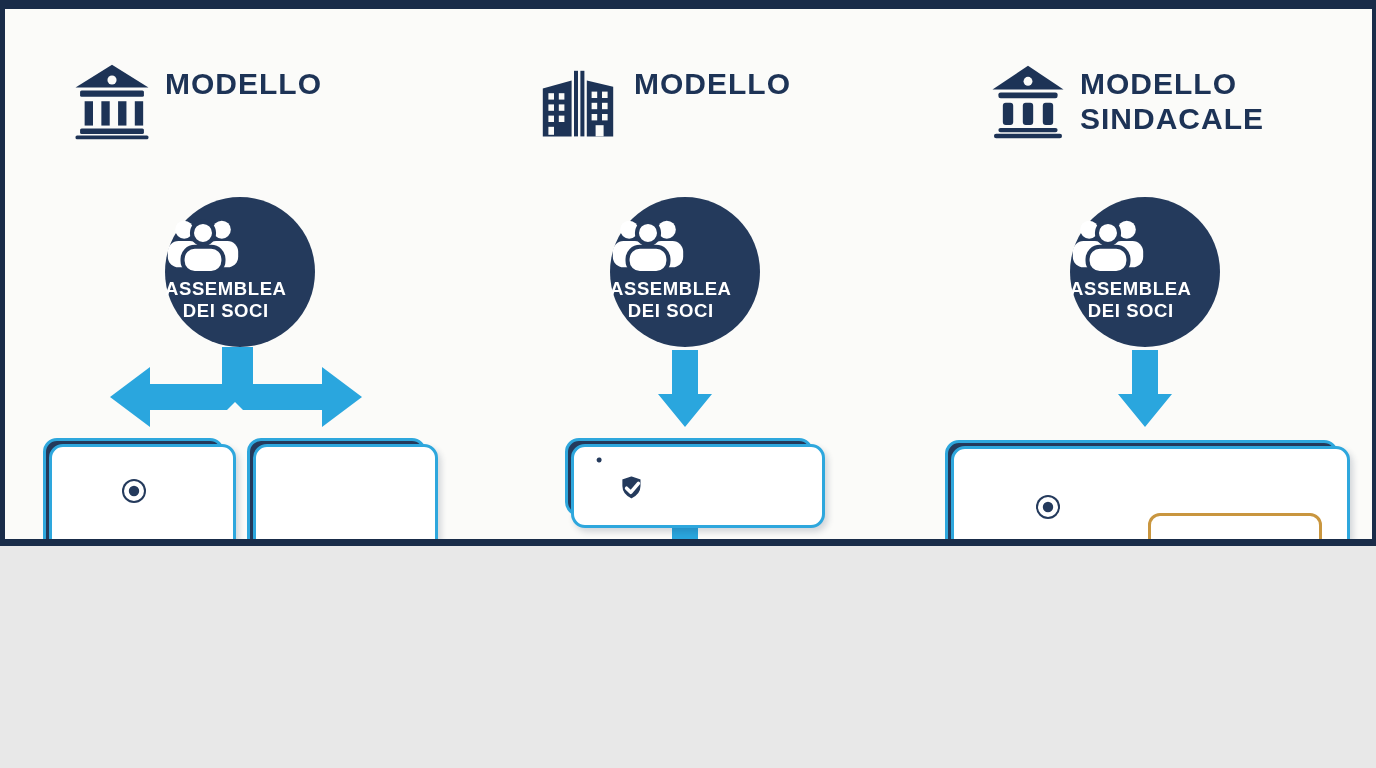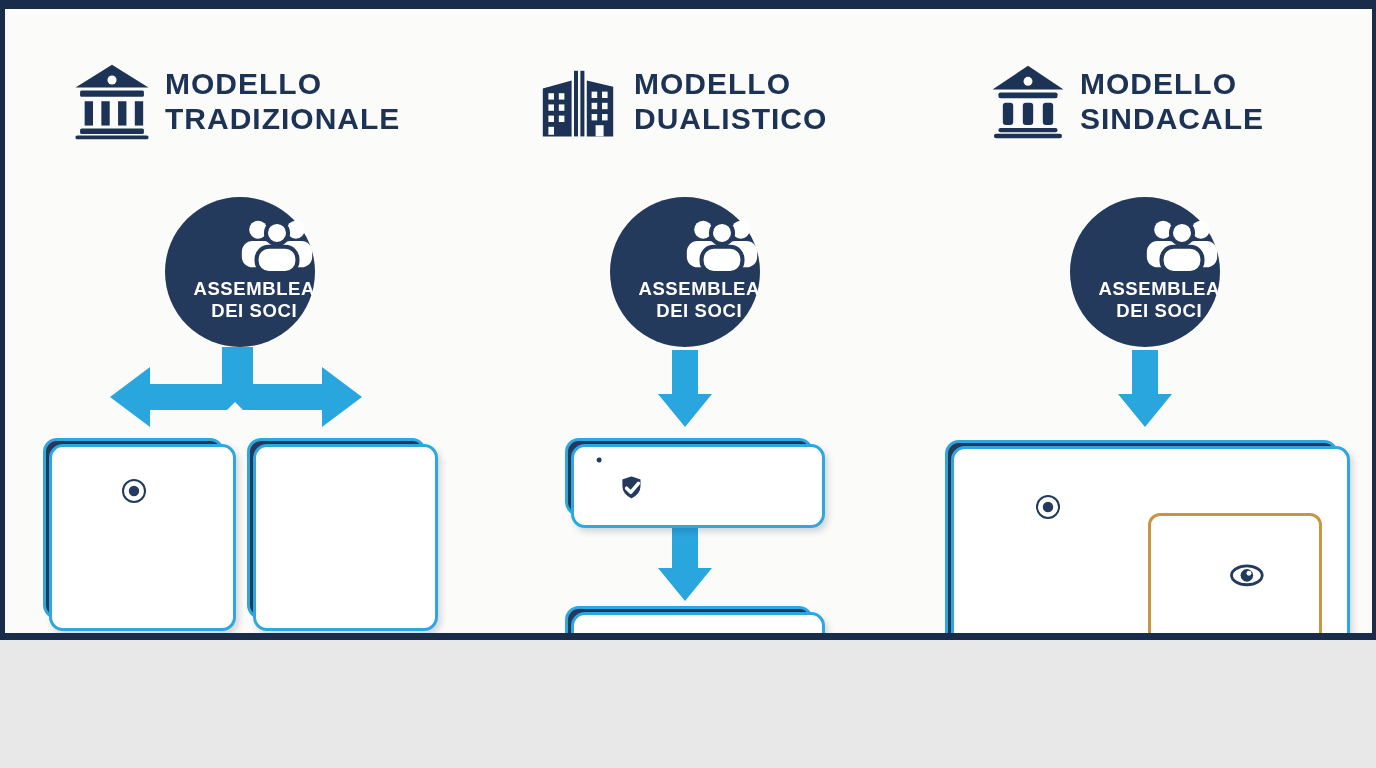--- a/index.html
+++ b/index.html
@@ -1,20 +1,20 @@
 <!DOCTYPE html>
 <html><head>
 <meta charset="utf-8">
 <style>
   * { box-sizing: border-box; margin: 0; padding: 0; }
   html,body { background:#e8e8e8; }
   .canvas {
     position: relative;
     width: 1376px;
-    height: 640px;
+    height: 546px;
     background: #fbfbf9;
     font-family: "Liberation Sans", sans-serif;
     overflow: hidden;
   }
   .frame {
     position: absolute; inset: 0;
     border-style: solid;
     border-color: #192c49;
     border-width: 9px 4px 7px 5px;
     z-index: 9;
@@ -33,21 +33,21 @@
   .h2-icon { left: 538px; top: 62px; width: 80px; height: 80px; }
   .h2-title{ left: 634px; top: 66px; }
   .h3-icon { left: 991px; top: 62px; width: 74px; height: 80px; }
   .h3-title{ left: 1080px; top: 66px; }
   
   .circle {
     position: absolute;
     width: 150px; height: 150px;
     border-radius: 50%;
     background: #243a5c;
-    display: flex; flex-direction: column; align-items: flex-end;
+    display: flex; flex-direction: column; align-items: flex-start;
     z-index: 2;
   }
   .c1-circle { left: 165px; top: 197px; }
   .c2-circle { left: 610px; top: 197px; }
   .c3-circle { left: 1070px; top: 197px; }
   .circle svg { margin-top: 22px; }
   .ctext {
     margin-top: 5px;
     font-size: 18.5px; font-weight: 700;
     color: #fff; letter-spacing: .6px;
@@ -126,21 +126,20 @@
     <rect fill="currentColor" x="8" y="34" width="84" height="8" rx="2"></rect>
     <rect fill="currentColor" x="14" y="48" width="11" height="32"></rect>
     <rect fill="currentColor" x="36" y="48" width="11" height="32"></rect>
     <rect fill="currentColor" x="58" y="48" width="11" height="32"></rect>
     <rect fill="currentColor" x="80" y="48" width="11" height="32"></rect>
     <rect fill="currentColor" x="8" y="84" width="84" height="7" rx="2"></rect>
     <rect fill="currentColor" x="2" y="93" width="96" height="5" rx="2"></rect>
   </svg>
   <div class="htitle h1-title">
     <div>MODELLO</div>
-    <div>TRADIZIONALE</div>
   </div>
 
   <div class="circle c1-circle">
     <svg width="76" height="54" viewBox="0 0 92 66">
       <circle cx="23" cy="13" r="11" fill="#fff"></circle>
       <rect x="3" y="27" width="40" height="32" rx="13" fill="#fff"></rect>
       <circle cx="69" cy="13" r="11" fill="#fff"></circle>
       <rect x="49" y="27" width="40" height="32" rx="13" fill="#fff"></rect>
       <circle cx="46" cy="17" r="13.5" fill="#fff" stroke="#243a5c" stroke-width="5"></circle>
       <rect x="21" y="34" width="50" height="32" rx="15" fill="#fff" stroke="#243a5c" stroke-width="5"></rect>
@@ -201,21 +200,20 @@
         <rect x="80" y="36" width="7" height="8"></rect>
       <rect x="67" y="50" width="7" height="8"></rect>
         <rect x="80" y="50" width="7" height="8"></rect>
       <rect x="67" y="64" width="7" height="8"></rect>
         <rect x="80" y="64" width="7" height="8"></rect>
       <rect x="72" y="78" width="10" height="14"></rect>
     </g>
   </svg>
   <div class="htitle h2-title">
     <div>MODELLO</div>
-    <div>DUALISTICO</div>
   </div>
 
   <div class="circle c2-circle">
     <svg width="76" height="54" viewBox="0 0 92 66">
       <circle cx="23" cy="13" r="11" fill="#fff"></circle>
       <rect x="3" y="27" width="40" height="32" rx="13" fill="#fff"></rect>
       <circle cx="69" cy="13" r="11" fill="#fff"></circle>
       <rect x="49" y="27" width="40" height="32" rx="13" fill="#fff"></rect>
       <circle cx="46" cy="17" r="13.5" fill="#fff" stroke="#243a5c" stroke-width="5"></circle>
       <rect x="21" y="34" width="50" height="32" rx="15" fill="#fff" stroke="#243a5c" stroke-width="5"></rect>

